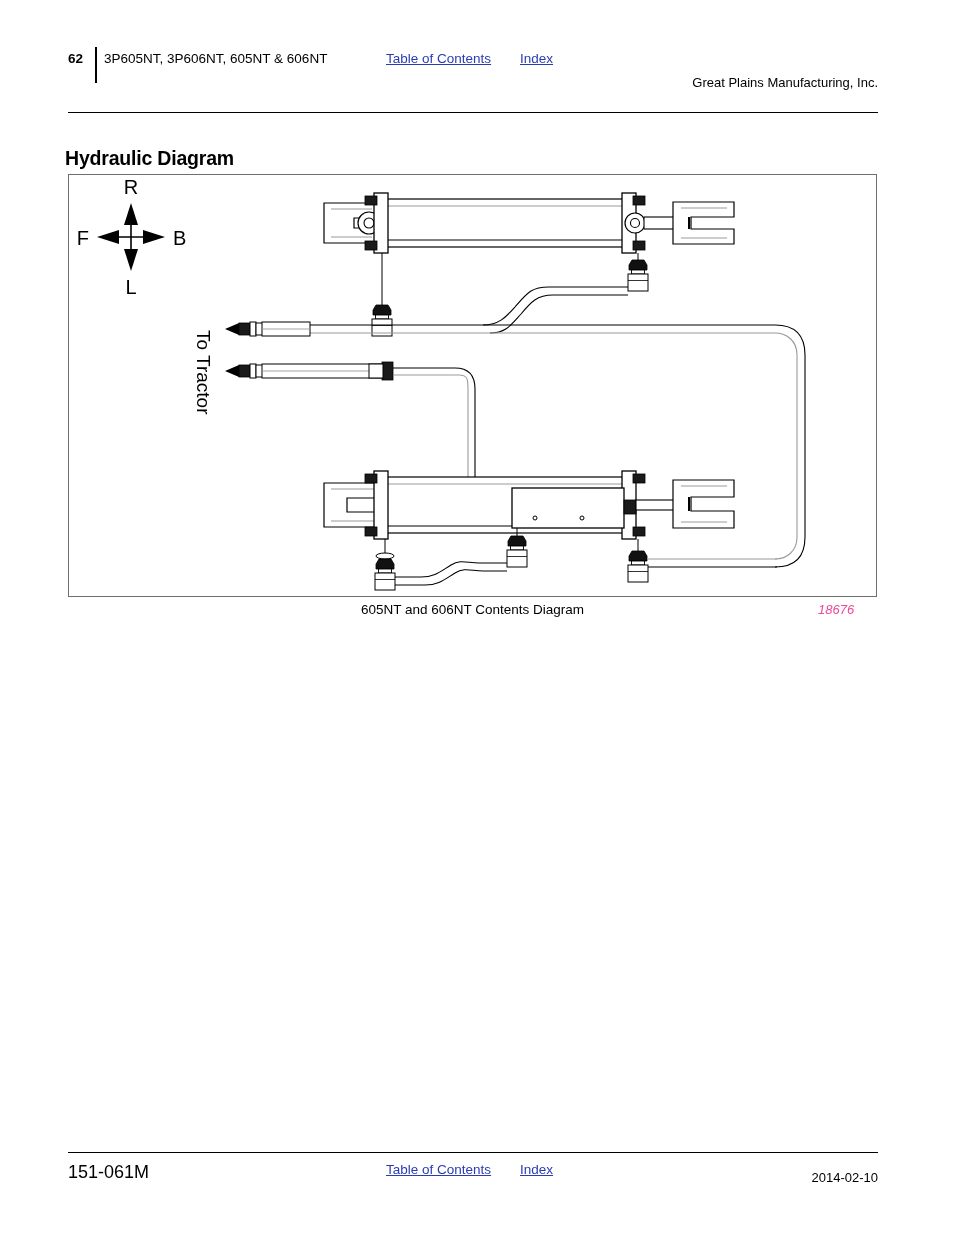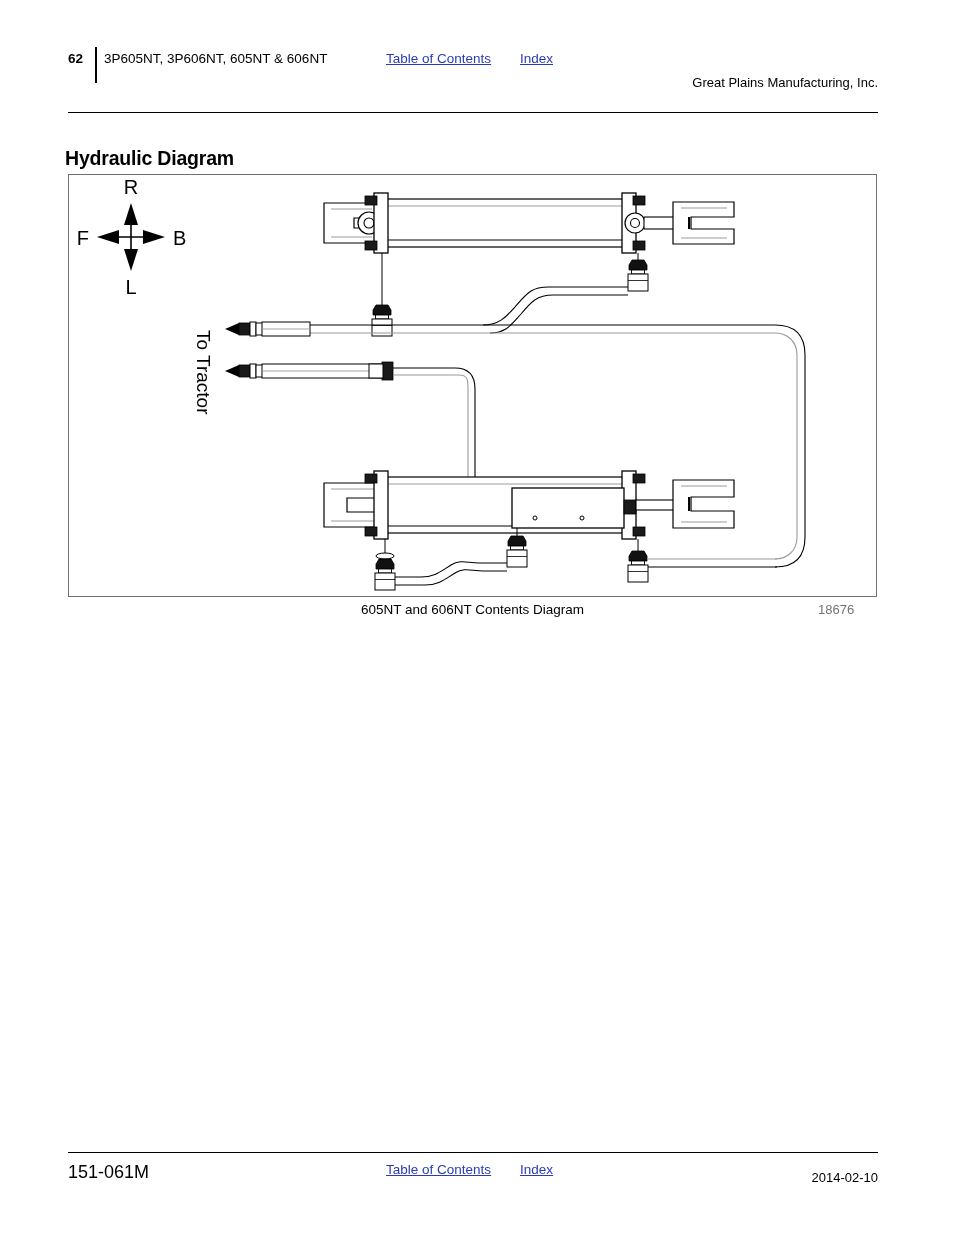--- a/index.html
+++ b/index.html
@@ -121,21 +121,22 @@
     font-size: 13.5px;
     line-height: 17.5px;
   }
   .fig-caption .l1 { display: block; }
   .fig-caption .l2 { display: block; }
   .fig-partno {
     position: absolute;
     left: 818px;
     top: 602px;
     font-size: 13px;
-    color: #737373;
+    color: #ec4899;
+    font-style: italic;
   }
 
   
   .footer-line {
     position: absolute;
     left: 68px;
     top: 1152px;
     width: 810px;
     height: 1.4px;
     background: #000000;

